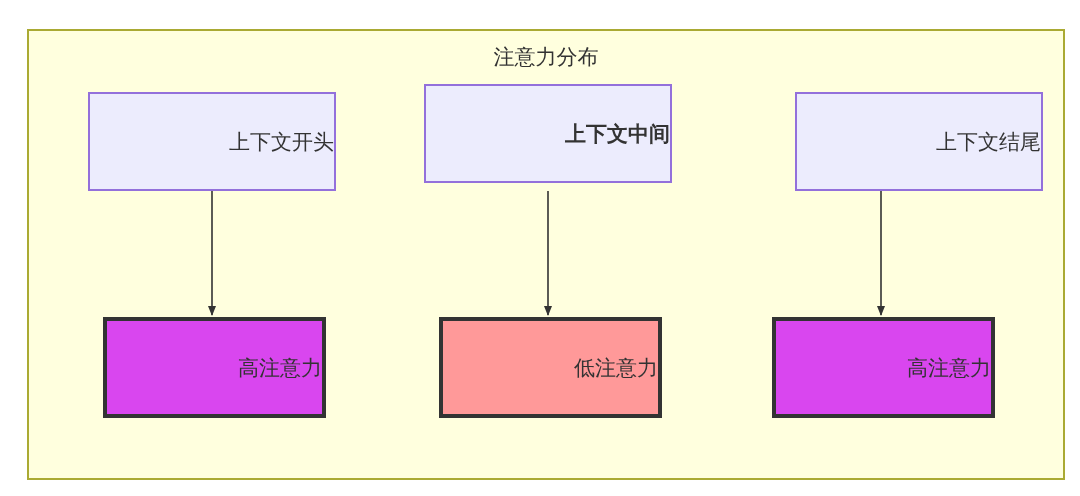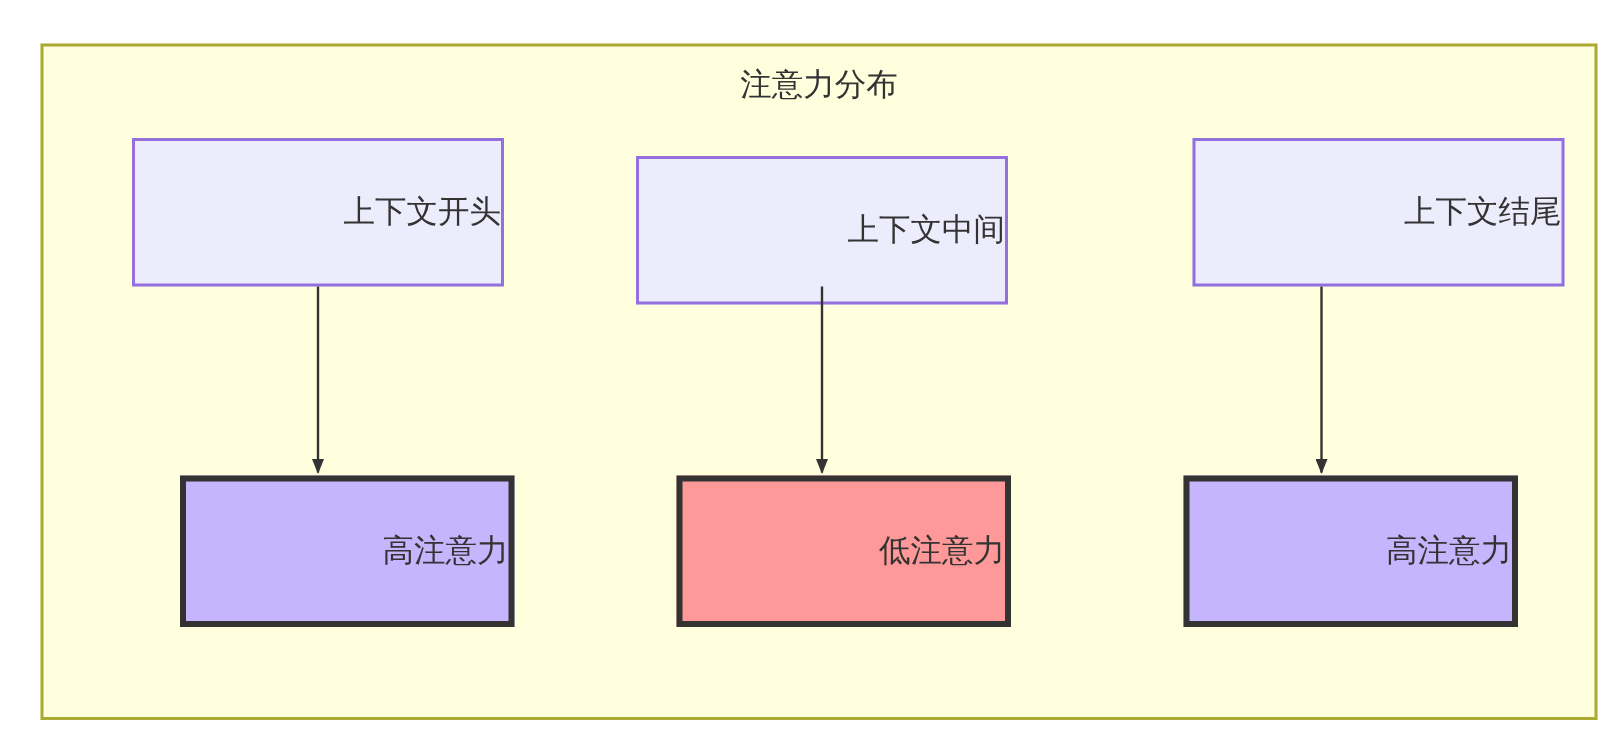--- a/index.html
+++ b/index.html
@@ -61,22 +61,21 @@
   .node.context {
     background: #ececfd;
     border: 2px solid #9370db;
   }
 
   .node.attn {
     border: 4px solid #333333;
   }
 
   .node.attn.high {
-    background: #c4b5fd;
-    margin-left: 17px;
+    background: #d946ef;
   }
 
   .node.attn.low {
     background: #ff9999;
   }
 
   
   .edge-layer {
     position: absolute;
     left: 0;
@@ -96,25 +95,25 @@
   </div>
 
   <div class="node context" style="left:88px; top:92px; width:248px; height:99px;">
     <span>上下文开头</span>
   </div>
 
   <div class="node attn high" style="left:103px; top:317px; width:223px; height:101px;">
     <span>高注意力</span>
   </div>
 
-  <div class="node context" style="left:424px; top:104px; width:248px; height:99px;">
+  <div class="node context" style="left:424px; top:84px; width:248px; height:99px;font-weight:bold;">
     <span>上下文中间</span>
   </div>
 
-  <div class="node attn low" style="left:439px; top:317px; width:223px; height:101px;margin-left:12px;">
+  <div class="node attn low" style="left:439px; top:317px; width:223px; height:101px;">
     <span>低注意力</span>
   </div>
 
   <div class="node context" style="left:795px; top:92px; width:248px; height:99px;">
     <span>上下文结尾</span>
   </div>
 
   <div class="node attn high" style="left:772px; top:317px; width:223px; height:101px;">
     <span>高注意力</span>
   </div>

